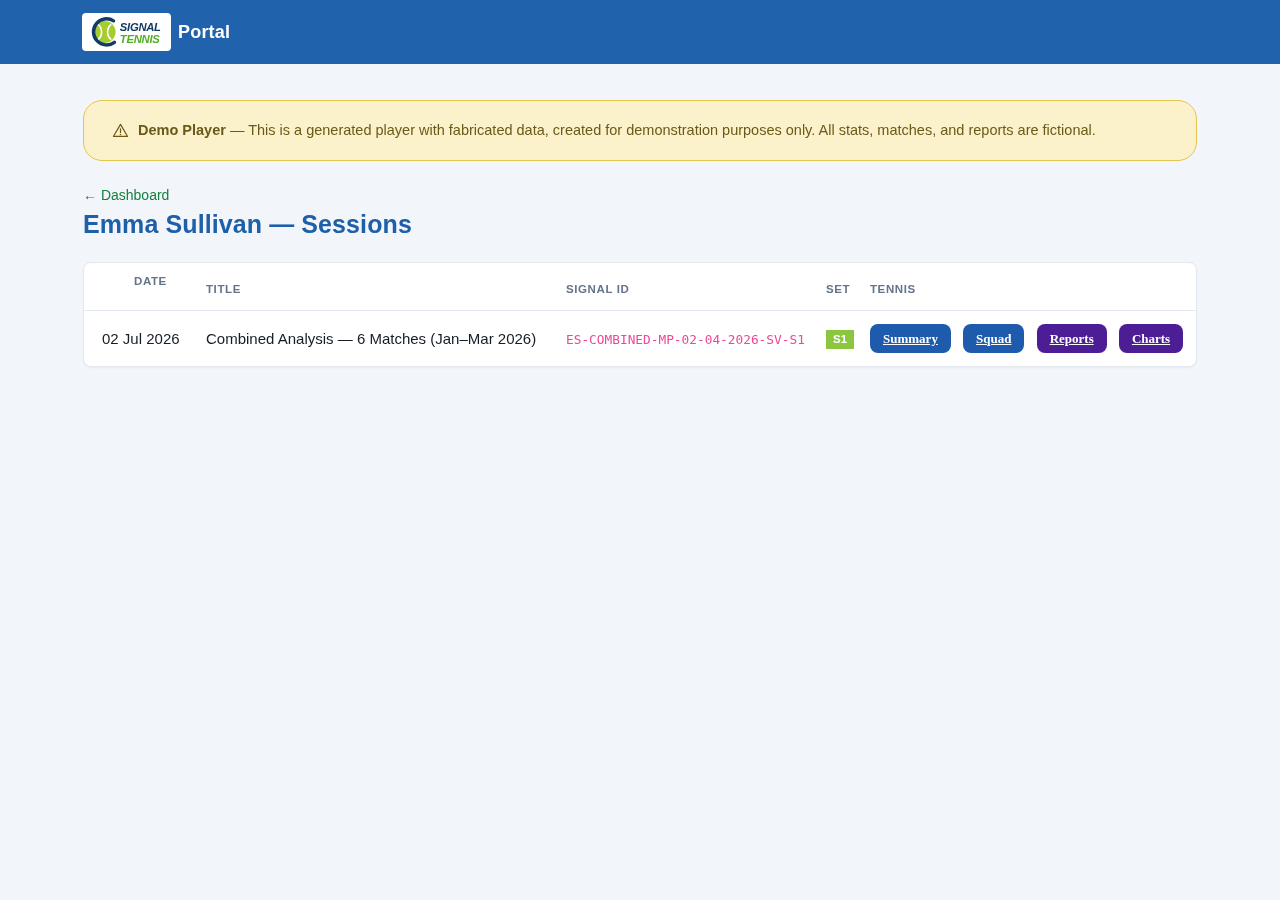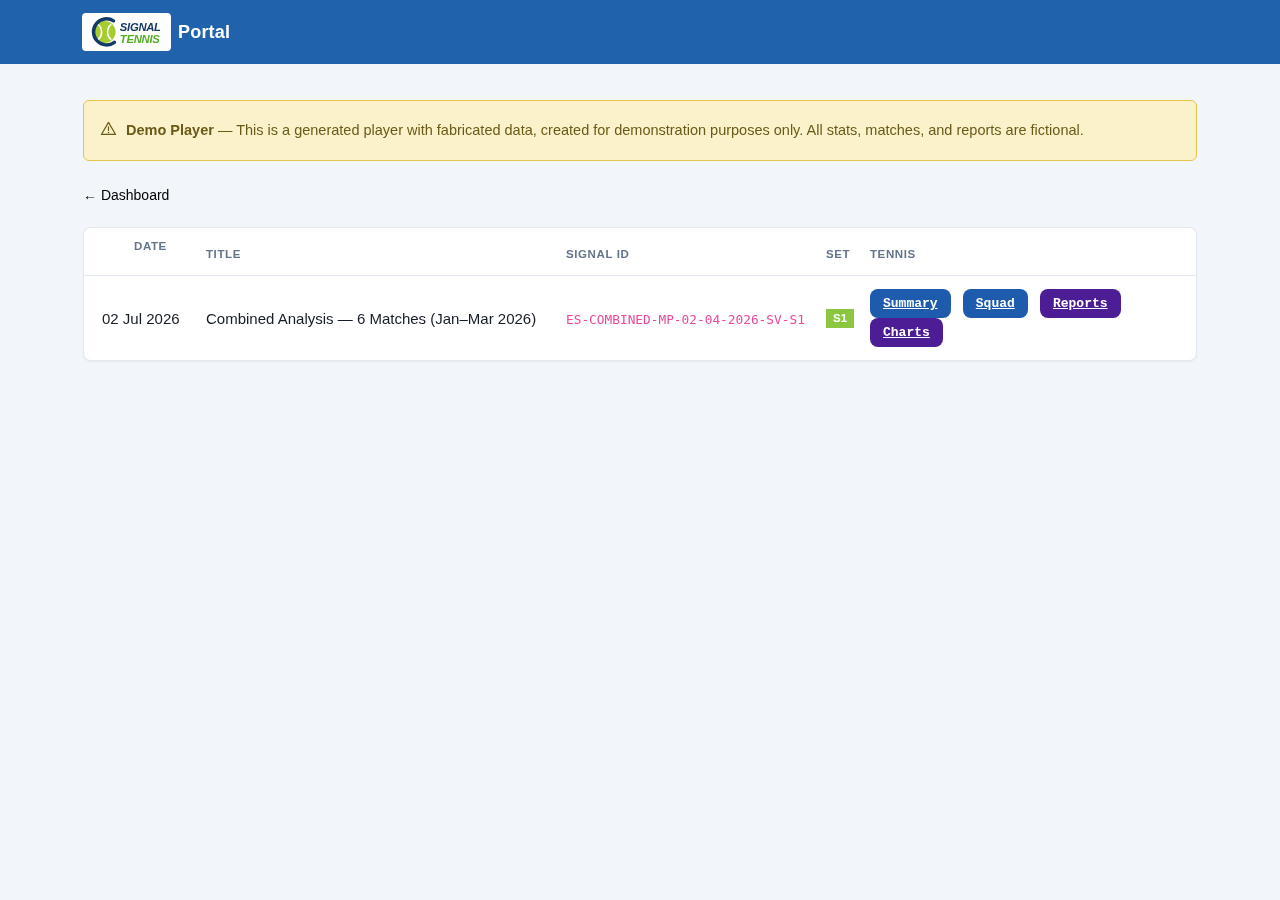--- a/index.html
+++ b/index.html
@@ -37,32 +37,32 @@
   .username { color: #D9E4F2; font-size: 14px; margin: 0 2px; }
 
   
   .container { max-width: 1114px; margin: 0 auto; }
 
   
   .banner {
     margin-top: 36px;
     background: #FBF2CC;
     border: 1px solid #E5C54C;
-    border-radius: 6px;
-    padding: 19px 16px;
-    display: flex; align-items: flex-start; gap: 9px;
+    border-radius: 19px;
+    padding: 19px 28px;
+    display: flex; align-items: center; gap: 9px;
     color: #6B5A17; font-size: 14.5px; line-height: 21px;
   }
   .banner strong { font-weight: 700; }
   .warn-icon { flex: 0 0 auto; display: inline-flex; }
 
   
   .back-link {
     display: inline-block; margin-top: 26px;
-    color: #000000; font-size: 14px; text-decoration: none; cursor: pointer;
+    color: #15803d; font-size: 14px; text-decoration: none; cursor: pointer;
   }
   .page-title {
     margin: 6px 0 0;
     color: #1D5FA8; font-size: 25px; font-weight: 700; letter-spacing: .1px;
   }
 
   
   .card {
     margin-top: 23px; background: #ffffff;
     border: 1px solid #E4E9F0; border-radius: 8px;
@@ -88,21 +88,21 @@
     font-size: 12.8px; color: #ec4899; text-decoration: none; cursor: pointer;
   }
   .badge {
     display: inline-block; background: #8CC63F; color: #fff;
     font-weight: 700; font-size: 11.5px; line-height: 13px;
     padding: 3px 7px; border-radius: 0;
   }
   .btn {
     display: inline-block; margin-right: 8px;
     padding: 8px 13px; border-radius: 8px;
-    font-size: 13px; font-weight: 700; font-family: Liberation Mono, monospace;
+    font-size: 13px; font-weight: 700; font-family: Liberation Serif, serif;
     color: #ffffff; text-decoration: underline;
     border: none; cursor: pointer; line-height: 13px;
   }
   .btn-blue  { background: #1E5BAD; }
   .btn-green { background: #4c1d95; }
 </style>
 </head>
 <body>
 
 <header class="topbar">
@@ -132,20 +132,21 @@
       </svg>
     </span>
     <div>
       <strong>Demo Player</strong>
       <span>— This is a generated player with fabricated data, created for demonstration purposes only. All stats, matches, and reports are fictional.</span>
     </div>
   </div>
 
   <a class="back-link">← Dashboard</a>
 
+  <h1 class="page-title">Emma Sullivan — Sessions</h1>
 
   <div class="card">
     <table>
       <colgroup>
         <col class="c-date">
           <col class="c-title">
           <col class="c-match">
           <col class="c-set">
           <col>
       </colgroup>

